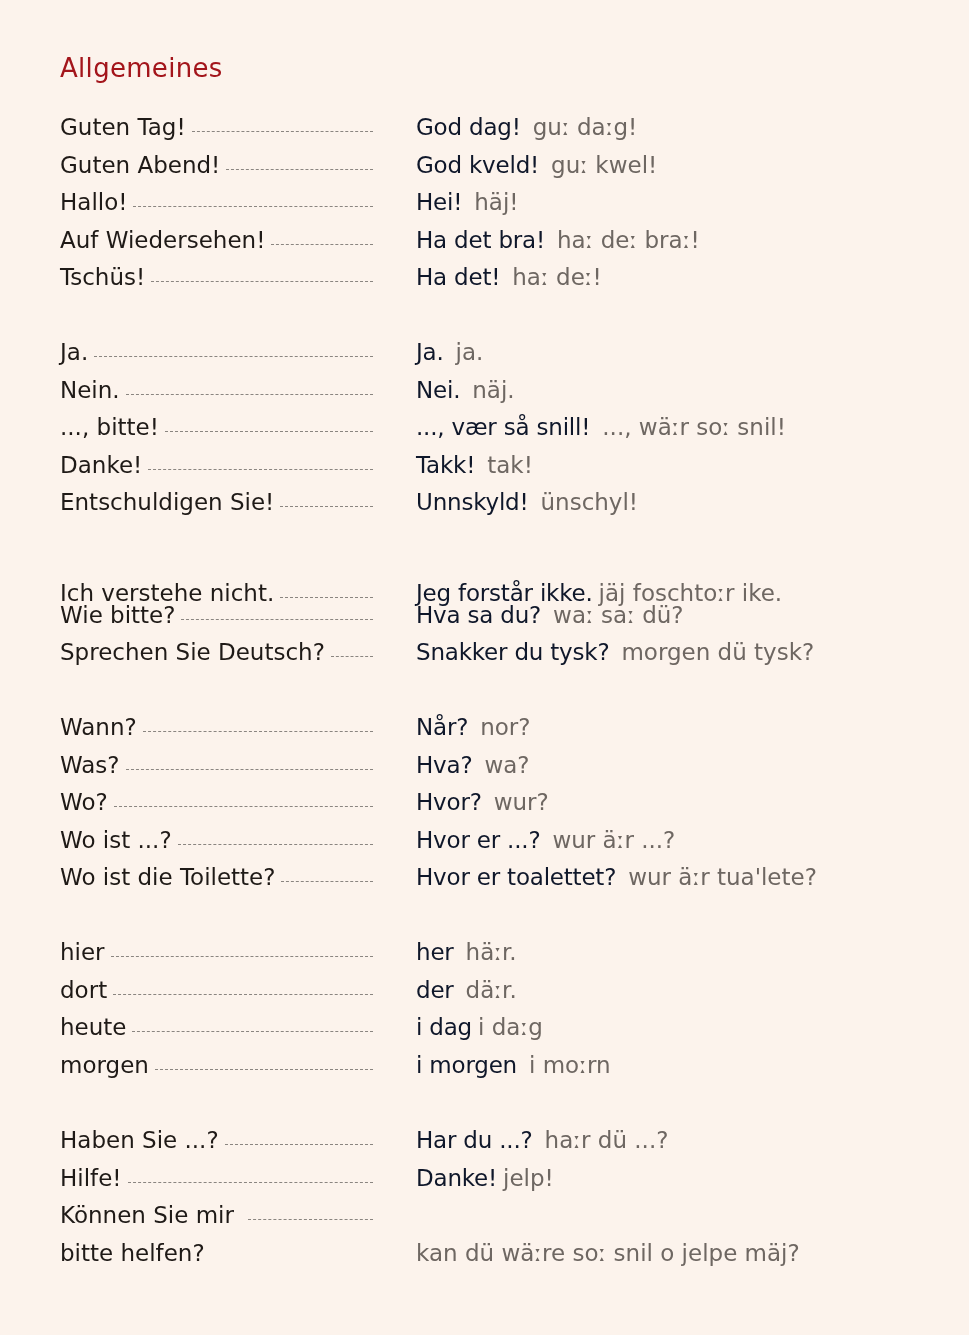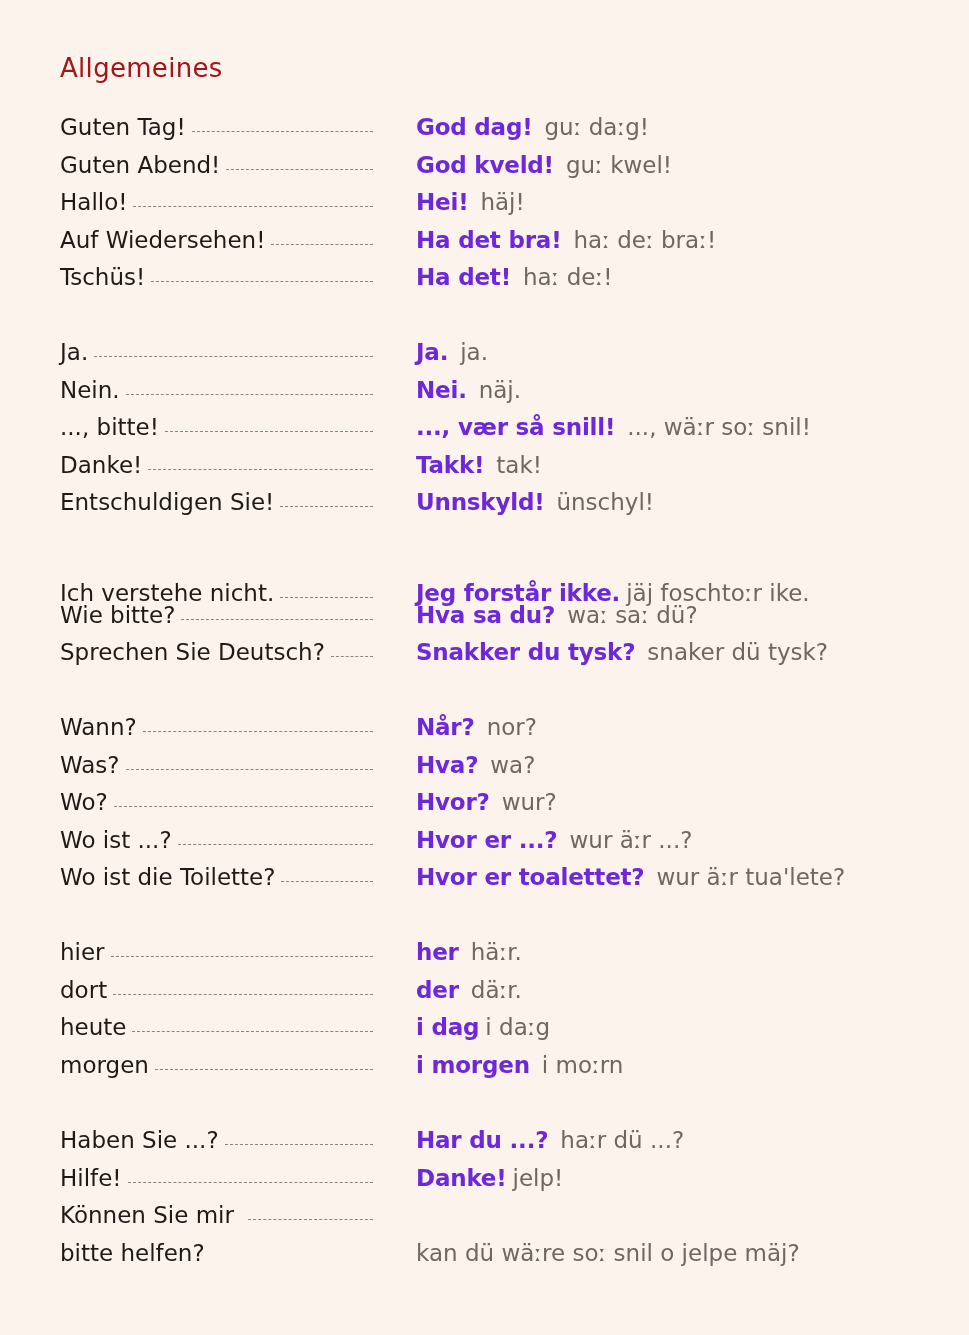--- a/index.html
+++ b/index.html
@@ -24,21 +24,21 @@
   .de .dots {
     flex: 1; margin-left: 6px;
     border-bottom: 1px dashed #8a8580;
     height: 0; position: relative; top: -3px;
   }
   .de .dots.gap { margin-left: 14px; }
   .no {
     position: absolute; left: 416px; top: 0;
     font-size: 23px; line-height: 30px; white-space: nowrap;
   }
-  .no .nb { color: #6d28d9; font-weight: bold; letter-spacing: -0.2px; }
+  .no .nb { color: #0f172a; font-weight: normal; letter-spacing: -0.2px; }
   .no .pr { color: #6e6762; margin-left: 12px; text-align: right; }
   .no .pr.tight { margin-left: 6px; }
   .no .pr.block { margin-left: 0; }
 </style>
 </head>
 <body>
 
 <div>
   <h1 class="title">Allgemeines</h1>
 
@@ -126,21 +126,21 @@
         <span>Wie bitte?</span>
         <span class="dots"></span>
       </div>
     <div class="no"><span class="nb">Hva sa du?</span><span class="pr">waː saː dü?</span></div>
   </div>
   <div class="row" style="top:637px">
     <div class="de">
         <span>Sprechen Sie Deutsch?</span>
         <span class="dots"></span>
       </div>
-    <div class="no"><span class="nb">Snakker du tysk?</span><span class="pr">snaker dü tysk?</span></div>
+    <div class="no"><span class="nb">Snakker du tysk?</span><span class="pr">morgen dü tysk?</span></div>
   </div>
 
   <div class="row" style="top:712px">
     <div class="de">
         <span>Wann?</span>
         <span class="dots"></span>
       </div>
     <div class="no"><span class="nb">Når?</span><span class="pr">nor?</span></div>
   </div>
   <div class="row" style="top:750px">

